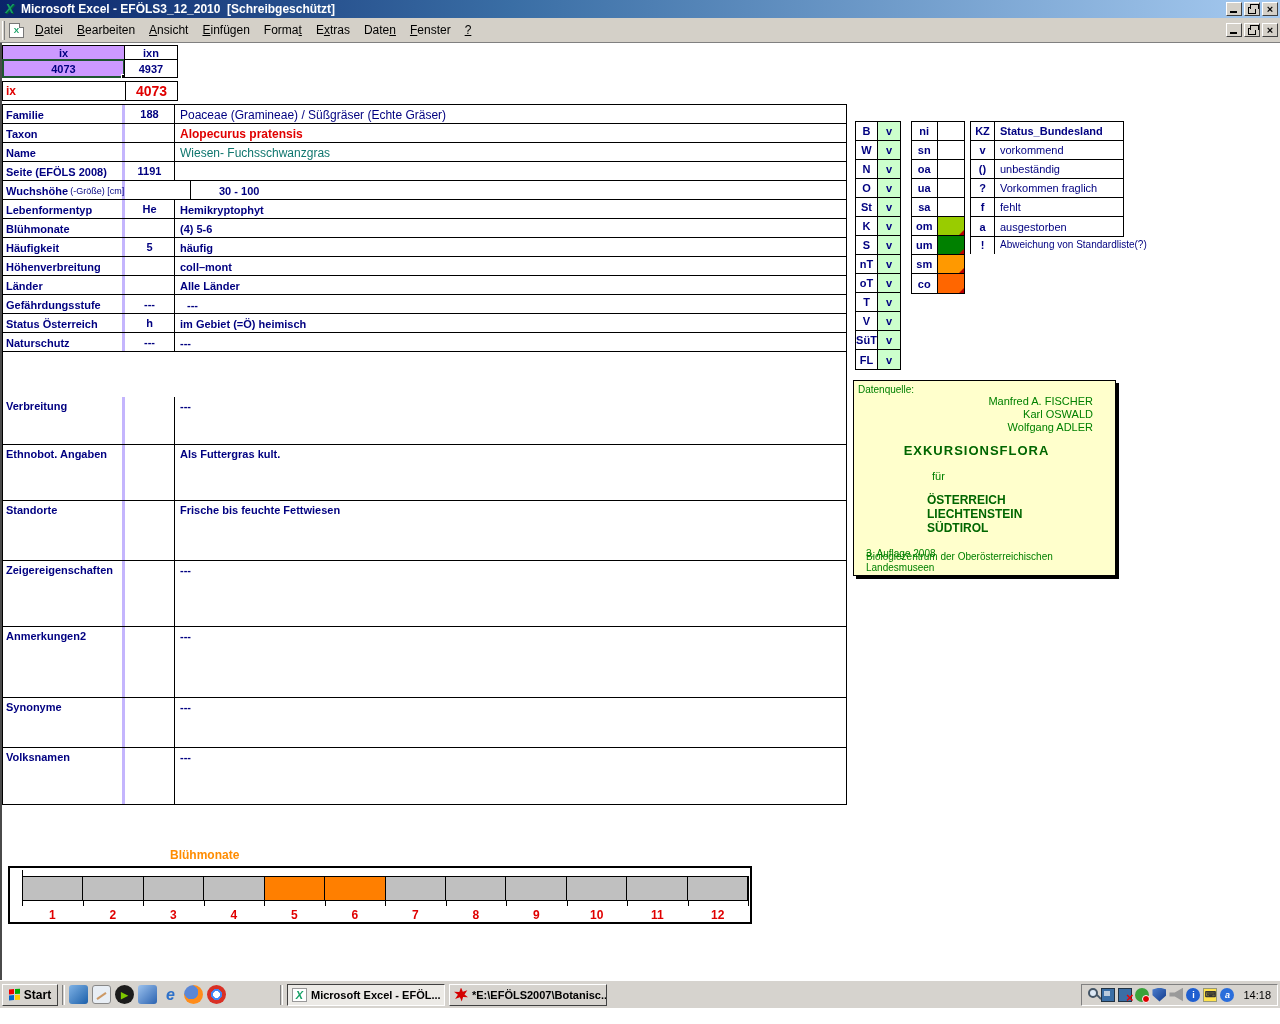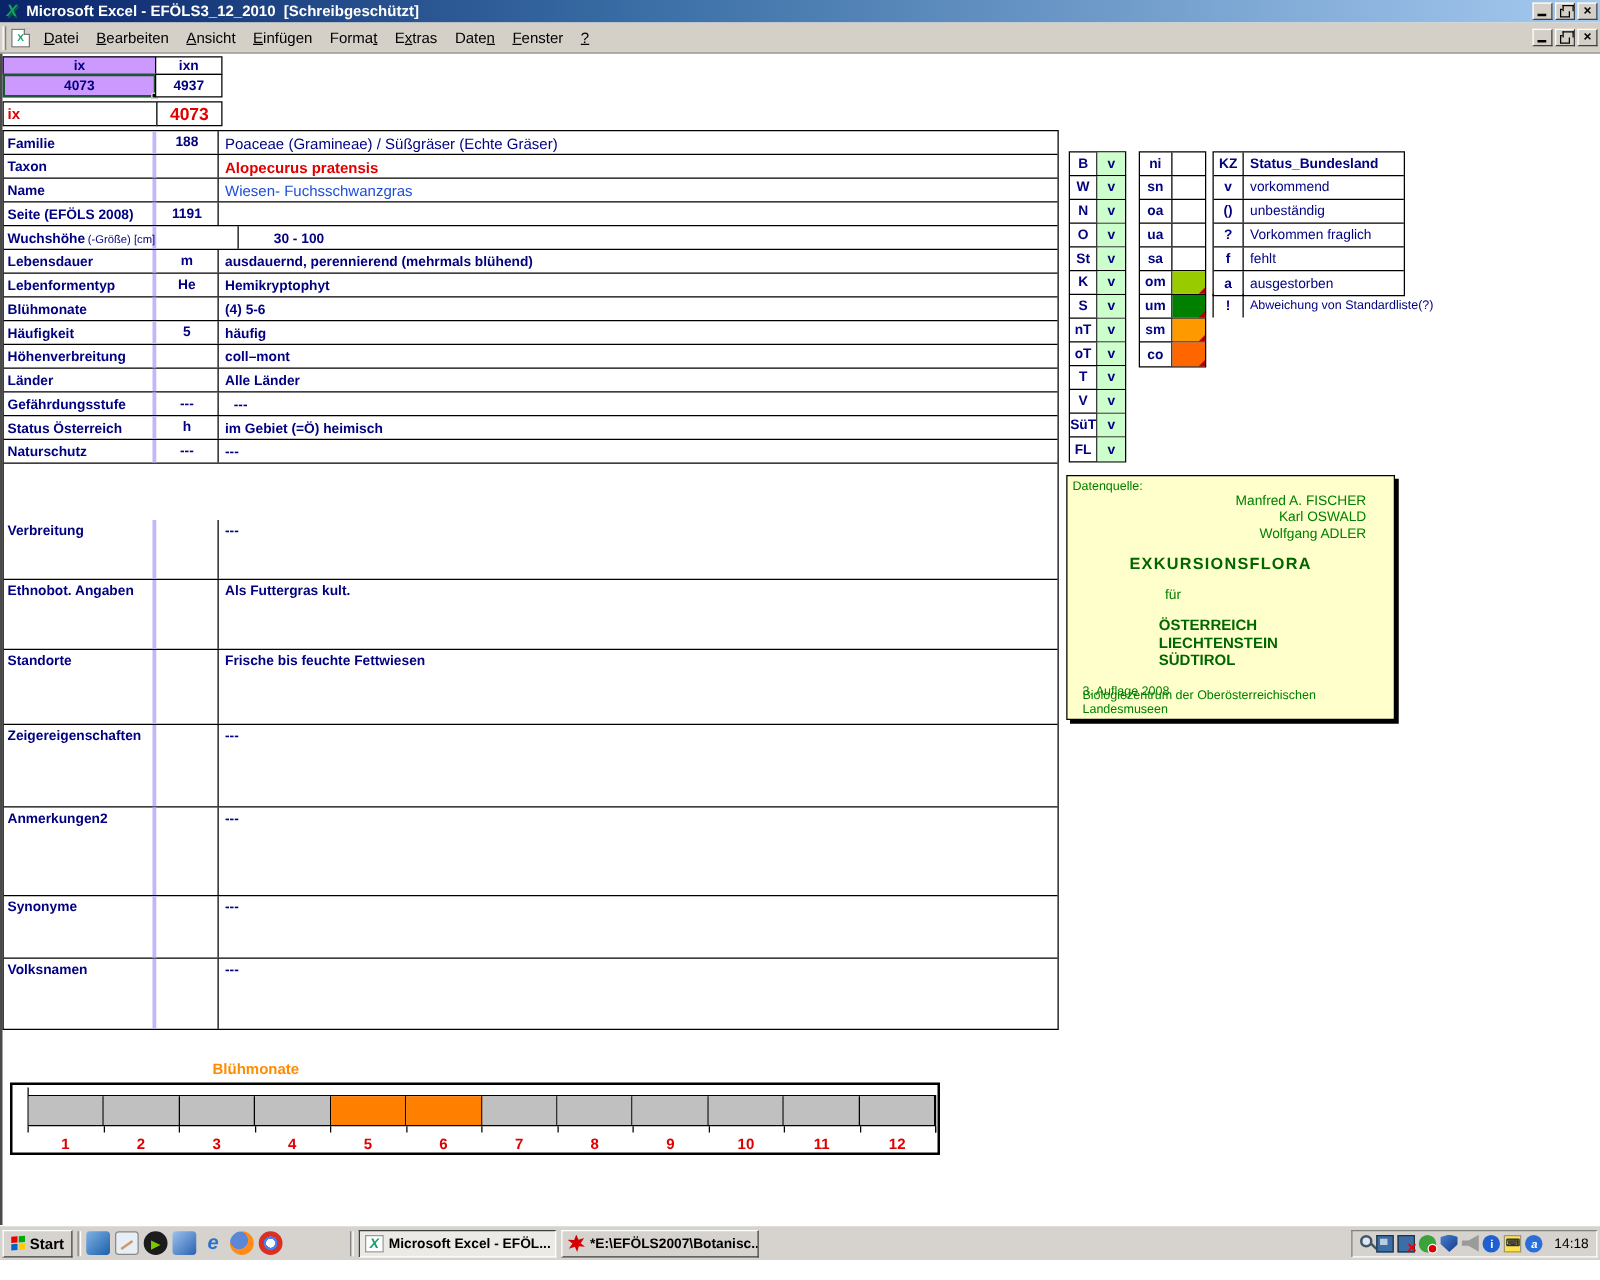--- a/index.html
+++ b/index.html
@@ -58,21 +58,21 @@
   .form-row { display:flex; border-bottom:1px solid #000; }
   .form-row:last-child { border-bottom:none; }
   .f-label { width:122px; border-right:3px solid #c4b5fd; padding:2px 2px 0 3px;
     font-weight:bold; display:flex; align-items:center; }
   .f-code  { width:50px; border-right:1px solid #000; display:flex;
     align-items:center; justify-content:center; font-weight:bold; }
   .f-value { flex:1; padding:2px 2px 0 5px; display:flex; align-items:center; font-weight:bold; }
   .form-row.tall .f-label, .form-row.tall .f-value { align-items:flex-start; padding-top:3px; }
   .f-value.plain { font-weight:normal; font-size:12px; }
   .f-value.red-bold { color:#e00000; font-size:12px; }
-  .f-value.red { color:#1d4ed8; font-weight:normal; font-size:12px; }
+  .f-value.red { color:#0f766e; font-weight:normal; font-size:12px; }
   .f-value.indent { padding-left:12px; }
   .f-label .suffix { font-weight:normal; font-size:9px; margin-left:2px; white-space:nowrap; }
 
   
   .mini-table { position:absolute; border:1px solid #000; }
   .mini-row { display:flex; border-bottom:1px solid #000; height:19px; }
   .mini-row:last-child { border-bottom:none; }
   .mini-row .c1 { border-right:1px solid #000; display:flex; align-items:center;
     justify-content:center; font-weight:bold; }
   .mini-row .c2 { display:flex; align-items:center; justify-content:center;
@@ -263,25 +263,20 @@
         <div class="f-label">Seite (EFÖLS 2008)</div>
         <div class="f-code">1191</div>
         <div class="f-value"></div>
       </div>
       <div class="form-row" style="height: 19px; gap: 16px;">
         <div class="f-label">Wuchshöhe<span class="suffix">(-Größe) [cm]</span></div>
         <div class="f-code"></div>
         <div class="f-value indent">30 - 100</div>
       </div>
       <div class="form-row" style="height: 19px;">
-        <div class="f-label">Lebensdauer</div>
-        <div class="f-code">m</div>
-        <div class="f-value">ausdauernd, perennierend (mehrmals blühend)</div>
-      </div>
-      <div class="form-row" style="height: 19px;">
         <div class="f-label">Lebenformentyp</div>
         <div class="f-code">He</div>
         <div class="f-value">Hemikryptophyt</div>
       </div>
       <div class="form-row" style="height: 19px;">
         <div class="f-label">Blühmonate</div>
         <div class="f-code"></div>
         <div class="f-value">(4) 5-6</div>
       </div>
       <div class="form-row" style="height: 19px;">

